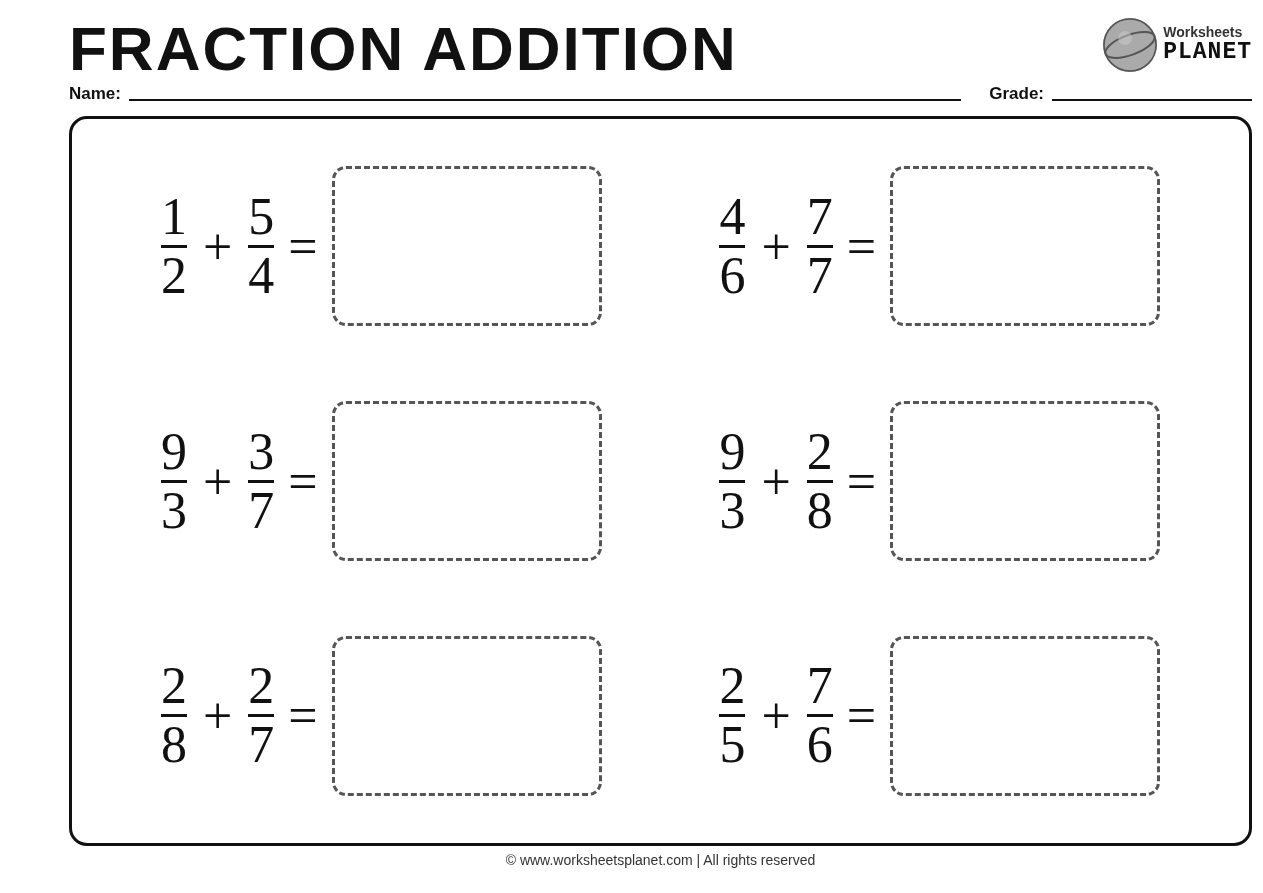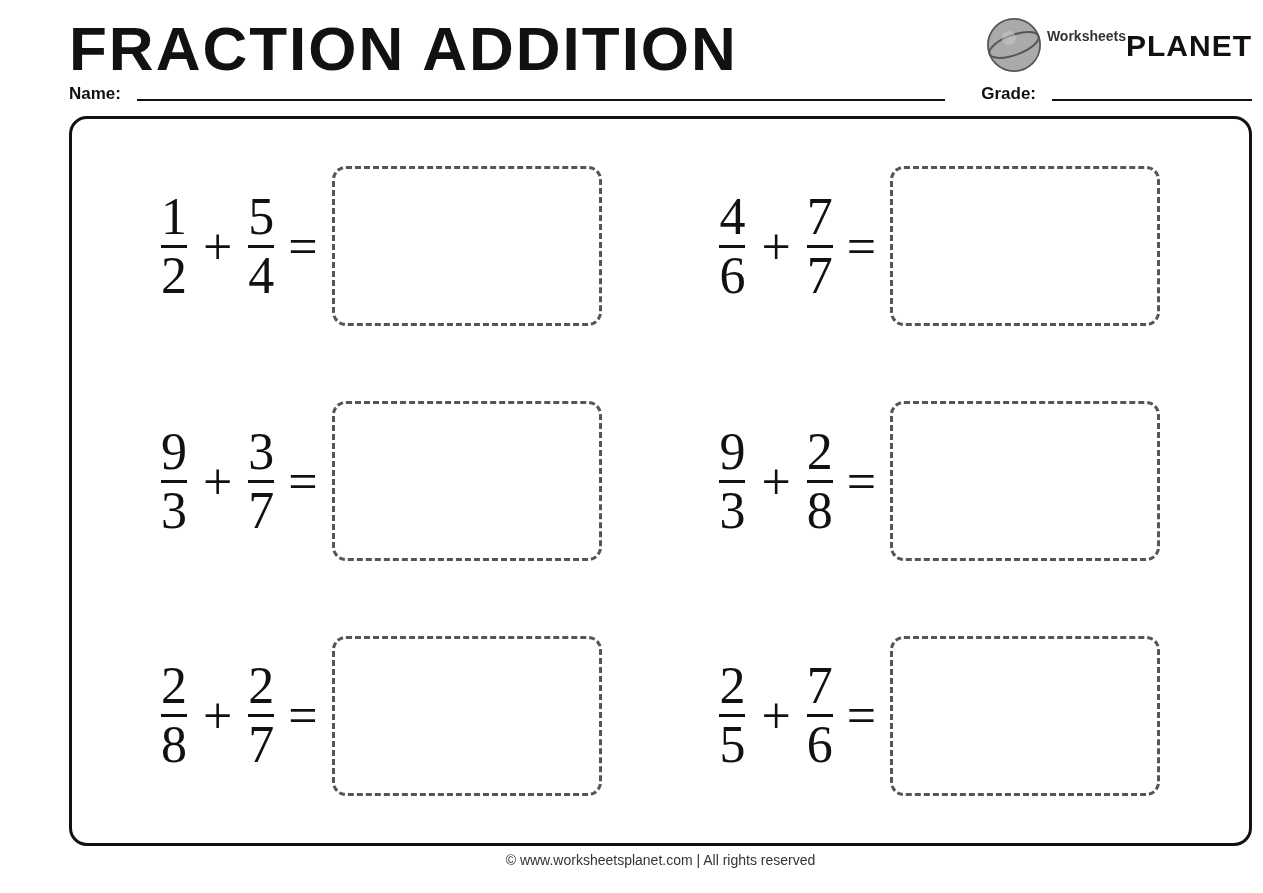--- a/index.html
+++ b/index.html
@@ -52,43 +52,43 @@
       margin-right: 6px;
     }
 
     .logo-container {
       display: flex;
       align-items: center;
     }
 
     .logo-text {
       display: flex;
-      flex-direction: row;
+      flex-direction: column;
       line-height: 1.1;
     }
 
     .logo-worksheets {
       font-size: 14px;
       font-weight: bold;
       color: #333;
     }
 
     .logo-planet {
-      font-size: 30px;
+      font-size: 23px;
       font-weight: 900;
       color: #111;
-      font-family: Liberation Sans, sans-serif;
+      font-family: Liberation Mono, monospace;
       letter-spacing: 1px;
     }
 
     .name-grade-row {
       display: flex;
       align-items: flex-end;
       margin-bottom: 12px;
-      gap: 12px;
+      gap: 4px;
     }
 
     .name-label {
       font-size: 17px;
       font-weight: bold;
       color: #111;
       white-space: nowrap;
       margin-right: 4px;
     }
 

